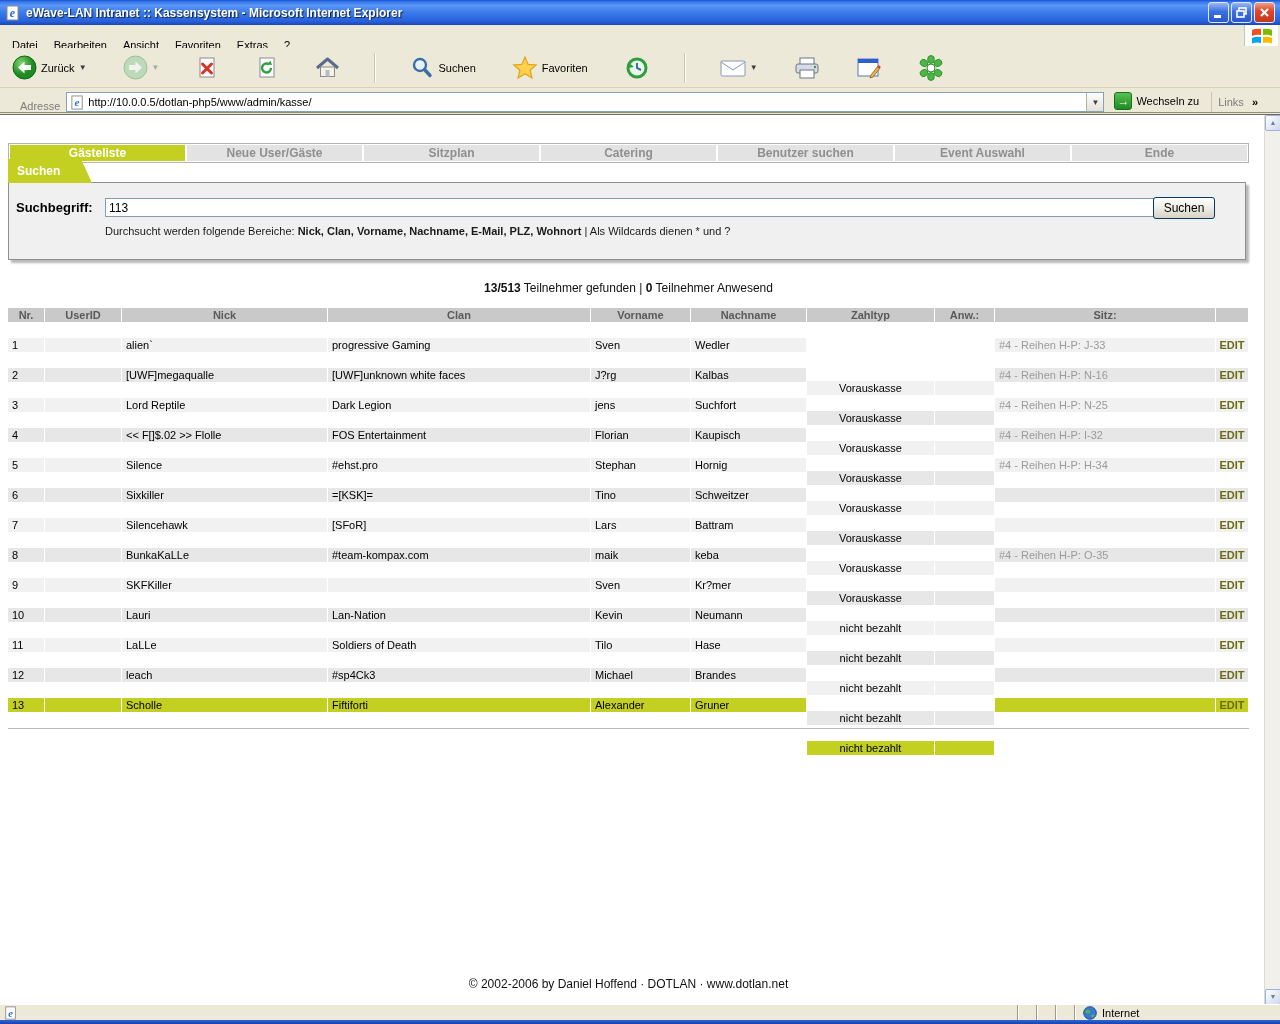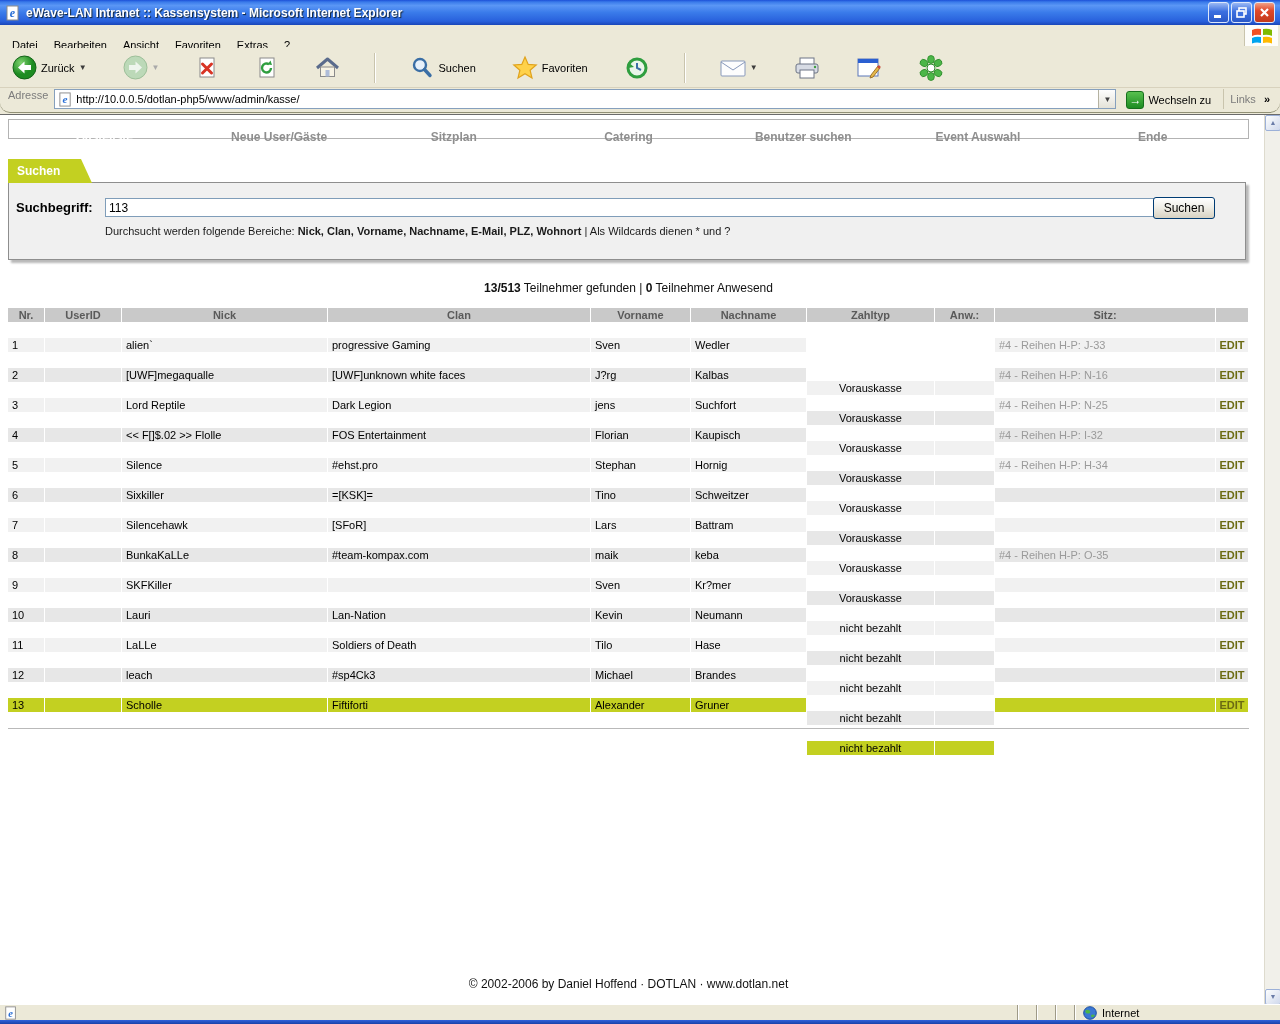--- a/index.html
+++ b/index.html
@@ -29,41 +29,41 @@
   .toolbar { position:absolute; top:48px; left:0; right:0; height:40px; background:#ece9d8;
     border-bottom:1px solid #d8d2bd; display:flex; align-items:center; padding-left:6px;gap:24px; }
   .tbtn { display:flex; align-items:center; gap:4px; padding:2px 5px; border:1px solid transparent;
     border-radius:3px; font-size:11px; color:#000; height:32px; }
   .tbtn .caret { font-size:8px; color:#3c3c3c; }
   .tbtn.disabled .caret { color:#a9a9a9; }
   .tsep { width:2px; height:30px; border-left:1px solid #c9c4ad; border-right:1px solid #fff; margin:0 4px; }
 
   
   .addressbar { position:absolute; top:89px; left:0; right:0; height:24px; background:#ece9d8;
-    display:flex; align-items:flex-start; padding:0 4px; border-bottom:1px solid #919075;border-radius:10px; }
+    display:flex; align-items:flex-end; padding:0 16px; border-bottom:1px solid #919075; }
   .addr-label { font-size:11px; color:#7c7c7c; padding:0 6px 0 4px; }
   .addr-field { position:relative; flex:1; height:20px; background:#fff; border:1px solid #86a0bd; display:flex; align-items:center; }
   .addr-fav { margin:0 3px; }
   .addr-input { flex:1; border:none; outline:none; font-size:11px; height:16px; font-family:"Liberation Sans",sans-serif; }
   .addr-drop { width:17px; height:18px; background:linear-gradient(180deg,#fdfdfd,#e4e2d8); border-left:1px solid #b5b2a1;
     display:flex; align-items:center; justify-content:center; font-size:8px; color:#404040; }
   .go-btn { display:flex; align-items:center; gap:4px; font-size:11px; padding:1px 5px; margin-left:4px;
     border:1px solid transparent; border-radius:3px; height:22px; }
   .go-ic { width:18px; height:18px; border-radius:3px; background:linear-gradient(180deg,#58c04f,#1e8c22);
     border:1px solid #16701c; color:#fff; font-weight:bold; font-size:12px; display:flex; align-items:center; justify-content:center; }
   .links-zone { display:flex; align-items:center; font-size:11px; color:#7c7c7c; padding:0 6px; gap:8px;
     border-left:1px solid #c9c4ad; margin-left:6px; height:20px; }
   .links-zone .chev { color:#000; font-weight:bold; }
 
   
   .content { position:absolute; top:114px; left:0; right:0; height:890px; background:#fff; border-top:1px solid #6b6b6b; }
 
   
-  .navbar { position:absolute; left:8px; top:4px; width:1241px; height:20px; background:#fff;
-    border:1px solid #b3b3b3; display:flex; gap:2px; padding:9px; }
+  .navbar { position:absolute; left:8px; top:28px; width:1241px; height:20px; background:#fff;
+    border:1px solid #b3b3b3; display:flex; gap:2px; padding:1px; }
   .nav-tab { flex:1; background:#e3e3e3; color:#8f8f8f; font-weight:bold; font-size:12px;
     text-align:center; line-height:16px; cursor:pointer; }
   .nav-tab.active { background:var(--accent); color:#fff; }
 
   
   .suchen-tab { position:absolute; left:8px; top:44px; width:84px; height:24px; background:var(--accent);
     color:#fff; font-weight:bold; font-size:12px; line-height:24px; padding-left:9px;
     clip-path:polygon(0 0, calc(100% - 11px) 0, 100% 100%, 0 100%); z-index:2; }
   .search-panel { position:absolute; left:8px; top:67px; width:1238px; height:78px; background:#f0f0f0;
     border:1px solid #8e8e8e; box-shadow:3px 3px 2px #b9b9b9; z-index:1; }

